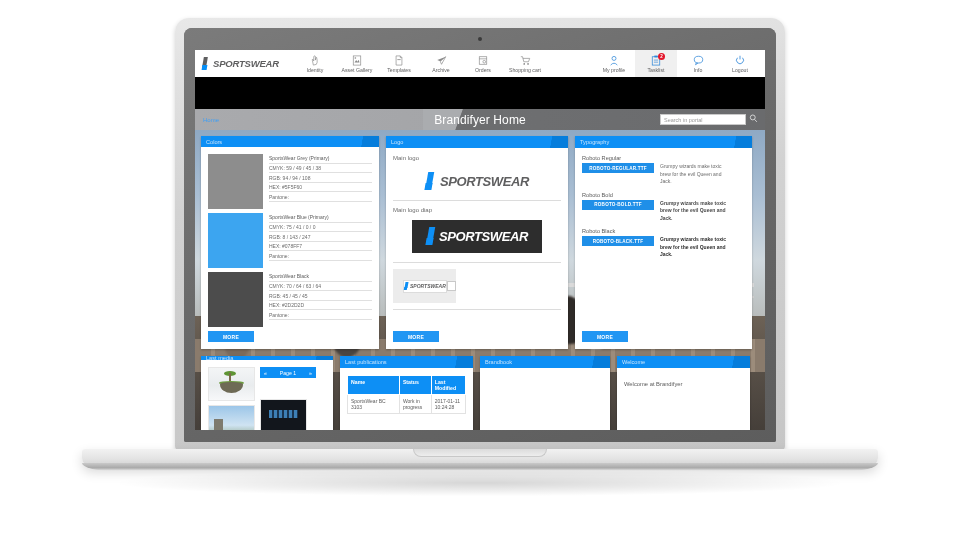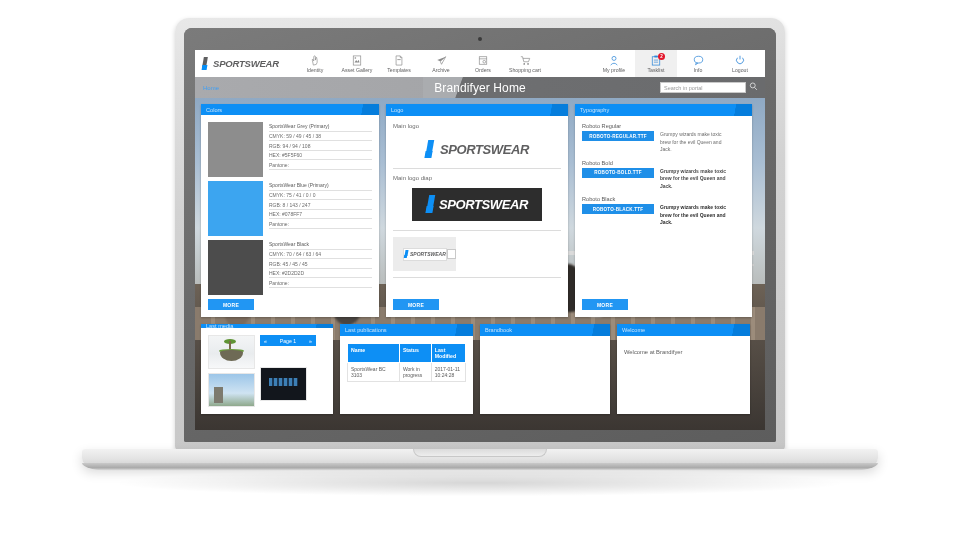--- a/index.html
+++ b/index.html
@@ -86,21 +86,21 @@
   .navright { margin-left:auto; display:flex; align-items:flex-start; height:100%; padding-right:4px; }
   .badge {
     position:absolute; right:-4px; top:-2px; width:7px; height:7px; border-radius:50%;
     background:#e3152a; color:#fff; font-size:4.5px; display:flex; align-items:center; justify-content:center;
     font-weight:bold;
   }
 
   .subbar {
     position:relative; height:21px; z-index:5;
     background:linear-gradient(90deg,#a9aaad 0%, #a4a5a8 46%, #6e6f71 47%, #6a6b6d 100%);
-    display:flex; align-items:center;
+    display:flex; align-items:center;margin-top:32px;
   }
   .subbar:after{
     content:""; position:absolute; left:40%; top:0; width:14%; height:100%;
     background:linear-gradient(110deg, rgba(170,172,175,1) 0%, rgba(170,172,175,1) 45%, rgba(108,109,111,1) 46%, rgba(108,109,111,1) 100%);
   }
   .crumb { font-size:6px; color:#3f9ff5; padding-left:8px; position:relative; z-index:2; }
   .page-title {
     position:absolute; left:0; right:0; text-align:center; font-size:12px; color:#ffffff;
     z-index:2; letter-spacing:.1px;
   }

